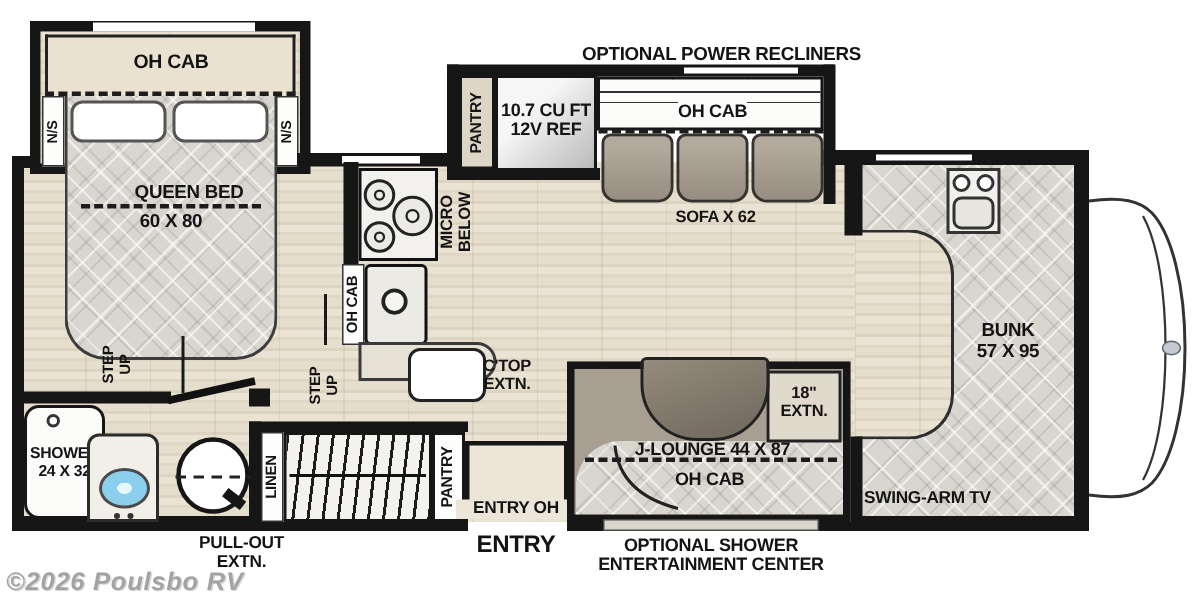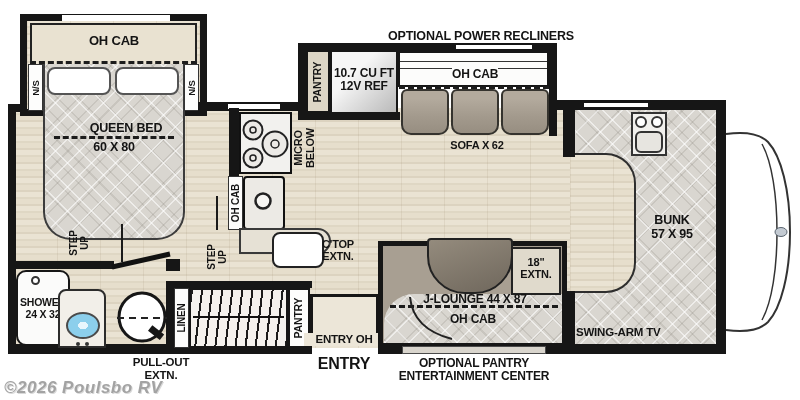--- a/index.html
+++ b/index.html
@@ -167,21 +167,21 @@
   <div class="lbl" style="left:511px;top:256px;width:50px;font-size:11px;">
     <span class="ln">18"</span>
       <span class="ln">EXTN.</span>
     </div>
   <div class="abs" style="left:427px;top:238px;width:86px;height:56px;background:linear-gradient(160deg,#948b7d,#6f675c);border:2.5px solid #222;border-radius:4px 4px 38px 38px;"></div>
   <div class="abs dash" style="left:390px;top:305px;width:168px;"></div>
   <div class="lbl" style="left:400px;top:293px;width:150px;font-size:12px;">J-LOUNGE 44 X 87</div>
   <div class="lbl" style="left:428px;top:313px;width:90px;font-size:12px;">OH CAB</div>
   <div class="abs" style="left:402px;top:346px;width:144px;height:8px;background:#d9d5cd;border:1.5px solid #4a4a4a;"></div>
   <div class="lbl" style="left:384px;top:357px;width:180px;font-size:12px;">
-    <span class="ln">OPTIONAL PANTRY</span>
+    <span class="ln">OPTIONAL SHOWER</span>
       <span class="ln">ENTERTAINMENT CENTER</span>
     </div>
 
   <div class="abs" style="left:631px;top:112px;width:36px;height:44px;background:#f1f0ed;border:2px solid #333;"></div>
   <div class="abs" style="left:635px;top:116px;width:12px;height:12px;border:2px solid #333;border-radius:50%;background:#fff;"></div>
   <div class="abs" style="left:651px;top:116px;width:12px;height:12px;border:2px solid #333;border-radius:50%;background:#fff;"></div>
   <div class="abs" style="left:635px;top:131px;width:28px;height:22px;border:2px solid #333;border-radius:6px;background:#e7e5e0;"></div>
   <div class="lbl" style="left:640px;top:213px;width:64px;font-size:12.5px;">
     <span class="ln">BUNK</span>
       <span class="ln">57 X 95</span>

